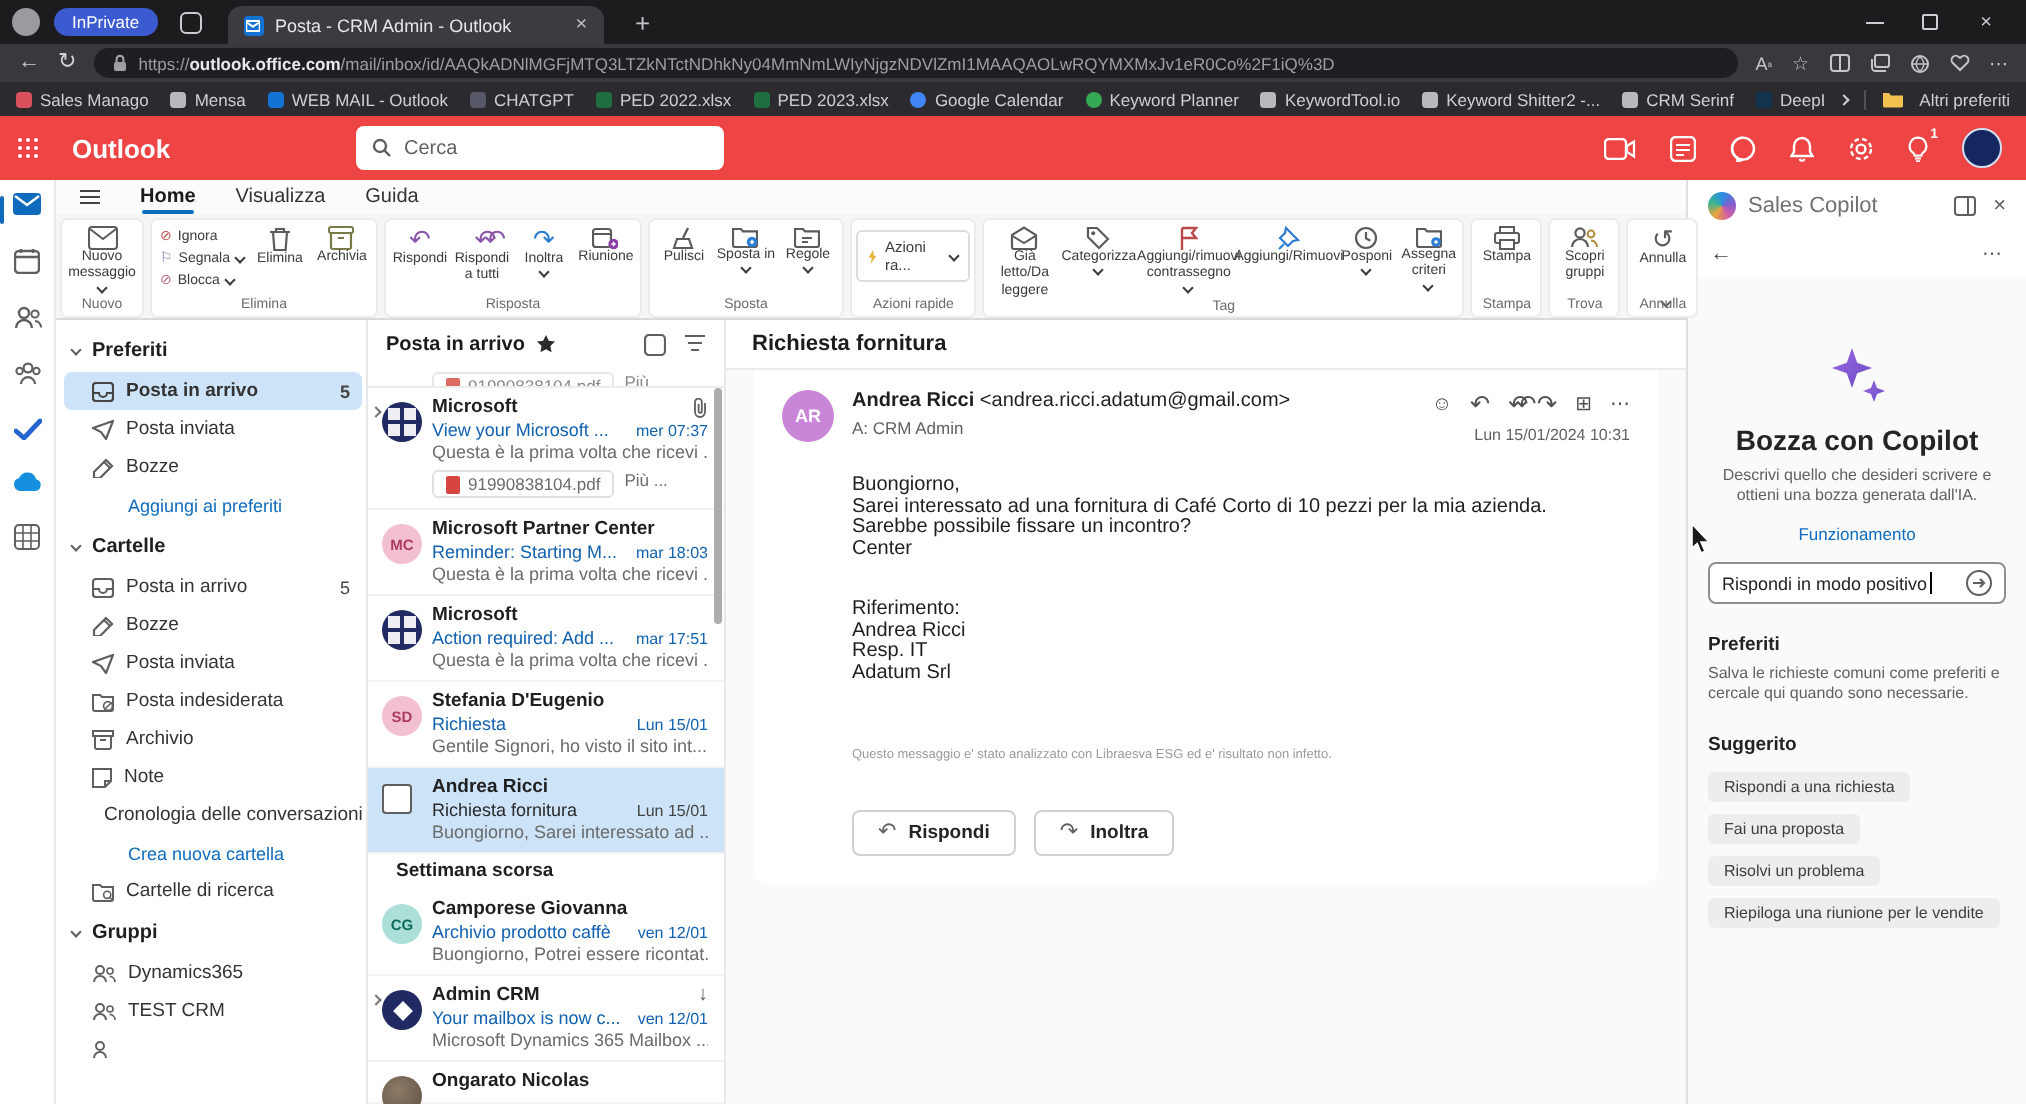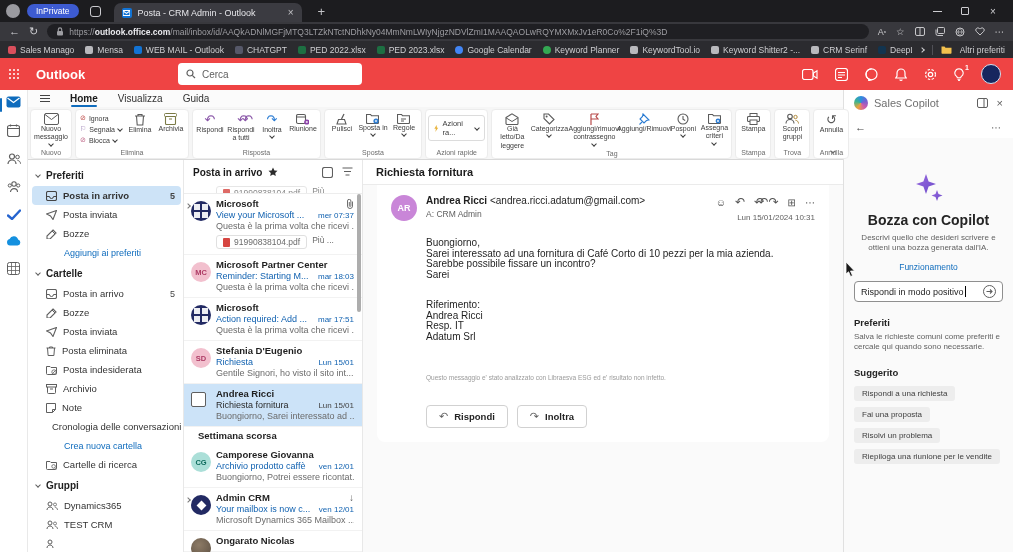--- a/index.html
+++ b/index.html
@@ -625,26 +625,20 @@
               </svg>
             <span>Bozze</span>
           </div>
           <div class="frow">
             <svg width="11" height="10" viewBox="0 0 11 10">
                 <path d="M0.5 4 10.5 0.5 7 9.5 4.5 6Z" fill="none" stroke="#5f5f5f" stroke-width="1.1"></path>
               </svg>
             <span>Posta inviata</span>
           </div>
           <div class="frow">
-            <svg width="10" height="10" viewBox="0 0 10 10">
-                <path d="M0.5 2h9M3.5 2V1h3v1M1.5 2l.6 7.5h5.8L8.5 2" fill="none" stroke="#5f5f5f"></path>
-              </svg>
-            <span>Posta eliminata</span>
-          </div>
-          <div class="frow">
             <svg width="11" height="10" viewBox="0 0 11 10">
                 <path d="M0.5 1.5h3.5l1 1h5.5v6a1 1 0 0 1-1 1h-8a1 1 0 0 1-1-1Z" fill="none" stroke="#5f5f5f"></path>
                 <circle cx="8" cy="7" r="2.2" fill="none" stroke="#5f5f5f" stroke-width=".8"></circle>
                 <line x1="6.5" y1="8.5" x2="9.5" y2="5.5" stroke="#5f5f5f" stroke-width=".8"></line>
               </svg>
             <span>Posta indesiderata</span>
           </div>
           <div class="frow">
             <svg width="11" height="10" viewBox="0 0 11 10">
                 <rect x="0.5" y="0.5" width="10" height="2.5" fill="none" stroke="#5f5f5f"></rect>
@@ -871,21 +865,21 @@
                   <span>⊞</span>
                   <span>⋯</span>
                 </div>
                 <div class="rdate">Lun 15/01/2024 10:31</div>
               </div>
             </div>
             <div class="rtext">
               <div>Buongiorno,</div>
               <div>Sarei interessato ad una fornitura di Café Corto di 10 pezzi per la mia azienda.</div>
               <div>Sarebbe possibile fissare un incontro?</div>
-              <div>Sarei</div>
+              <div>Center</div>
               <div class="rgap"></div>
               <div>Riferimento:</div>
               <div>Andrea Ricci</div>
               <div>Resp. IT</div>
               <div>Adatum Srl</div>
             </div>
             <div class="rnote">Questo messaggio e' stato analizzato con Libraesva ESG ed e' risultato non infetto.</div>
             <div class="rbtns">
               <span class="rbtn">
                   <span class="ar">↶</span>

